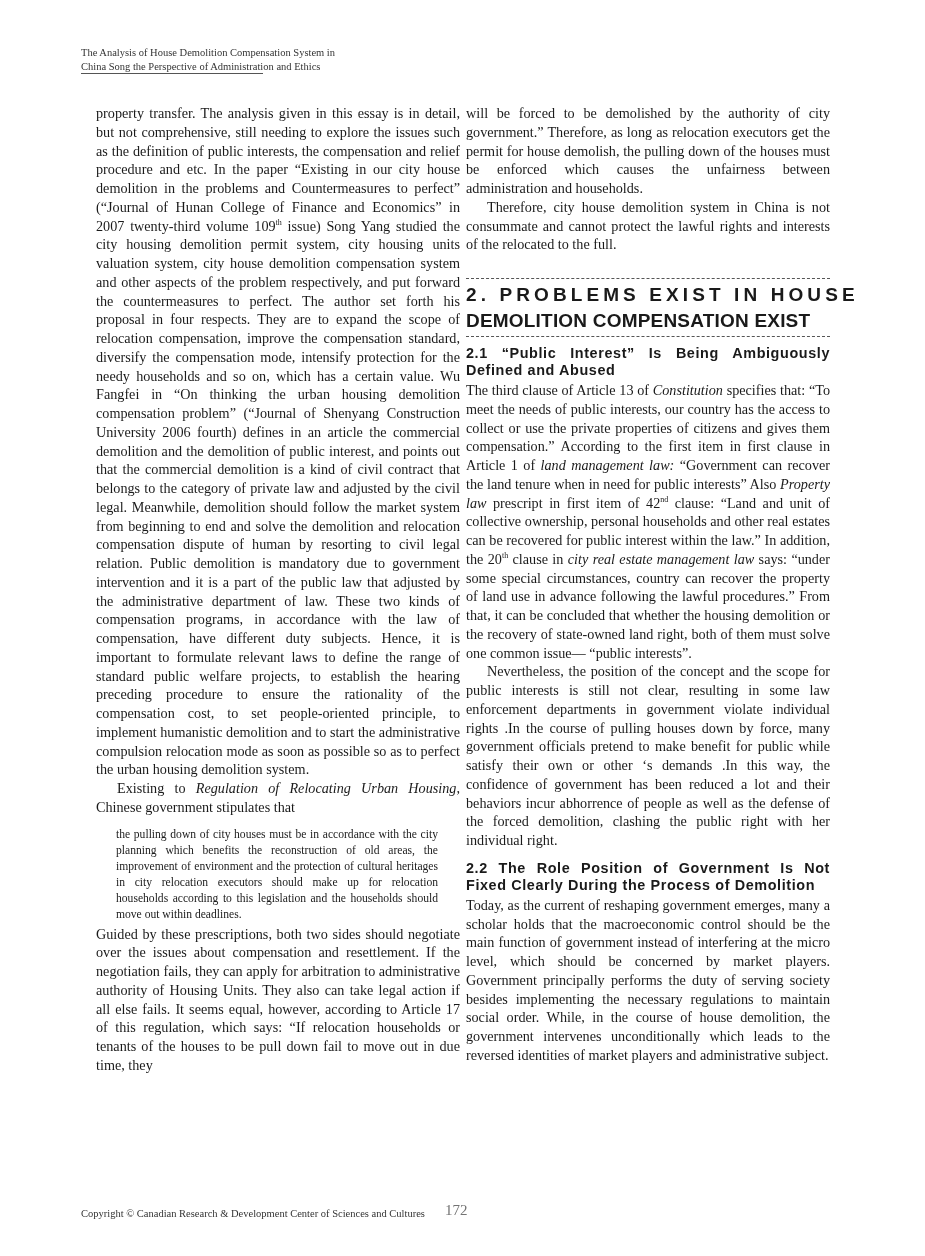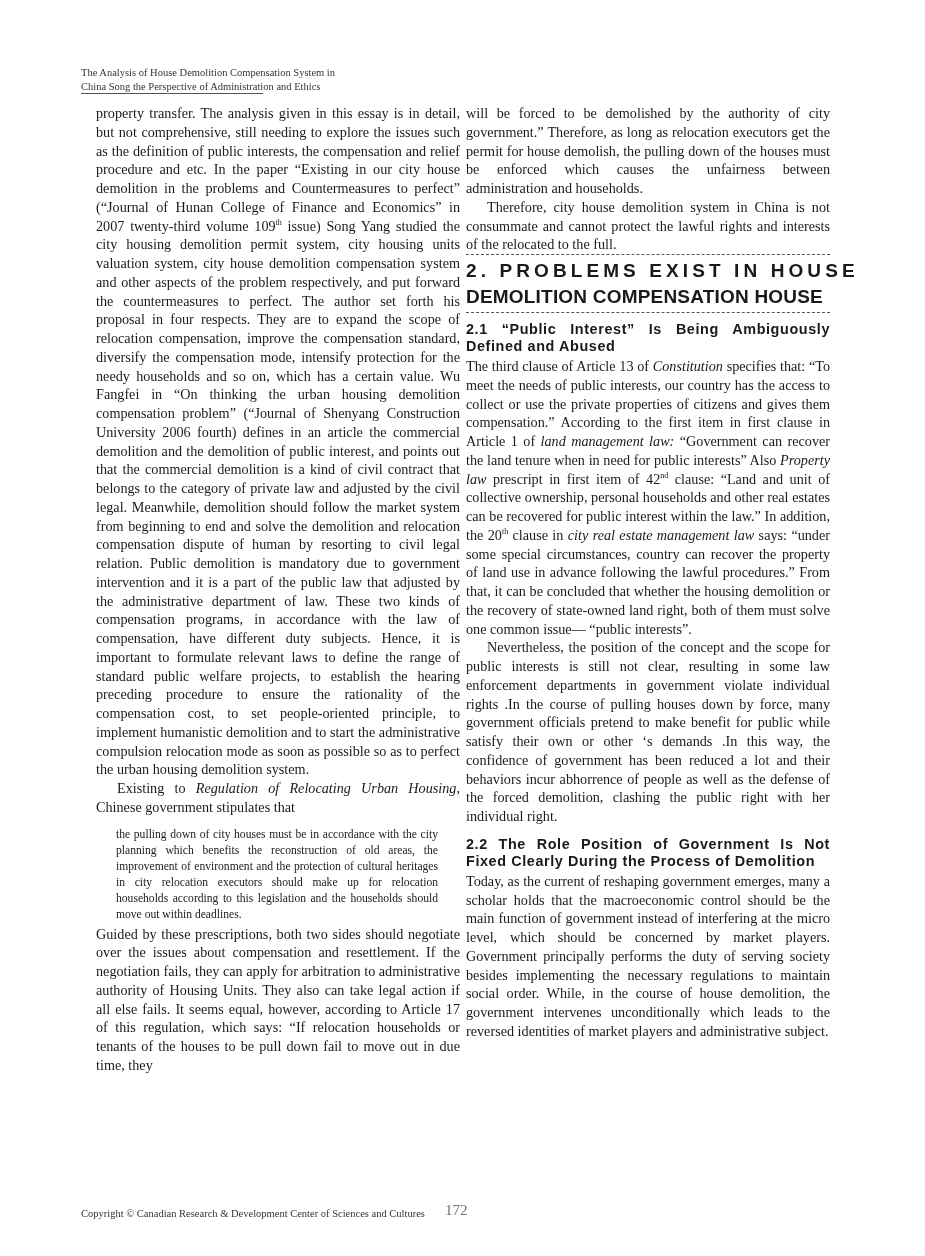--- a/index.html
+++ b/index.html
@@ -1,28 +1,28 @@
 <!DOCTYPE html>
 <html><head>
 <meta charset="utf-8">
 <style>
   html, body { margin: 0; padding: 0; background: #ffffff; }
   body { width: 925px; height: 1256px; position: relative; overflow: hidden; color: #1a1a1a; font-family: "Liberation Serif", serif; }
-  .running-header { position: absolute; left: 81px; top: 46px; font-size: 10.5px; line-height: 14px; color: #333; margin-top: 20px; }
+  .running-header { position: absolute; left: 81px; top: 46px; font-size: 10.5px; line-height: 14px; color: #333; }
   .running-header .line2 { position: relative; display: inline-block; }
   .running-header .rule { position: absolute; left: 0; top: 13px; width: 182px; height: 1px; background: #555; }
   .col { position: absolute; top: 104px; width: 364px; font-size: 14.2px; line-height: 18.75px; text-align: justify; }
   .col.left { left: 96px; }
   .col.right { left: 466px; }
   .col p { margin: 0; }
   .indent { text-indent: 21px; }
   sup { font-size: 8px; line-height: 0; vertical-align: 6px; }
   em { font-style: italic; }
   .blockquote { margin: 10px 22px 2px 20px; font-size: 11.6px; line-height: 16px; text-align: justify; }
-  .section-head { font-family: "Liberation Sans", sans-serif; font-weight: bold; font-size: 19px; line-height: 26px; padding: 3px 0 2px 0; border-top: 1px dashed #555; border-bottom: 1px dashed #555; }
+  .section-head { font-family: "Liberation Sans", sans-serif; font-weight: bold; font-size: 19px; line-height: 26px; margin-top: 24px; padding: 3px 0 2px 0; border-top: 1px dashed #555; border-bottom: 1px dashed #555; }
   .section-head .l1 { letter-spacing: 4.1px; display: block; white-space: nowrap; }
   .section-head .l2 { display: block; letter-spacing: 0.2px; }
   .sub-head { font-family: "Liberation Sans", sans-serif; font-weight: bold; font-size: 14.4px; line-height: 17px; margin: 8px 0 2px 0; text-align: justify; }
   .sub-head.sp { letter-spacing: 0.6px; }
   .footer { position: absolute; left: 81px; top: 1208px; font-size: 10.5px; color: #333; }
   .page-num { position: absolute; left: 445px; top: 1202px; font-size: 15px; color: #737373; }
 </style>
 </head>
 <body>
 
@@ -40,21 +40,21 @@
   <div class="blockquote">the pulling down of city houses must be in accordance with the city planning which benefits the reconstruction of old areas, the improvement of environment and the protection of cultural heritages in city relocation executors should make up for relocation households according to this legislation and the households should move out within deadlines.</div>
   <p>Guided by these prescriptions, both two sides should negotiate over the issues about compensation and resettlement. If the negotiation fails, they can apply for arbitration to administrative authority of Housing Units. They also can take legal action if all else fails. It seems equal, however, according to Article 17 of this regulation, which says: “If relocation households or tenants of the houses to be pull down fail to move out in due time, they</p>
 </div>
 
 <div class="col right">
   <p>will be forced to be demolished by the authority of city government.” Therefore, as long as relocation executors get the permit for house demolish, the pulling down of the houses must be enforced which causes the unfairness between administration and households.</p>
   <p class="indent">Therefore, city house demolition system in China is not consummate and cannot protect the lawful rights and interests of the relocated to the full.</p>
 
   <div class="section-head">
     <span class="l1">2.  PROBLEMS EXIST IN HOUSE</span>
-    <span class="l2">DEMOLITION COMPENSATION HOUSE</span>
+    <span class="l2">DEMOLITION COMPENSATION EXIST</span>
   </div>
 
   <div class="sub-head sp">2.1  “Public Interest” Is Being Ambiguously Defined and Abused</div>
   <p><span>The third clause of Article 13 of </span><em>Constitution</em><span> specifies that: “To meet the needs of public interests, our country has the access to collect or use the private properties of citizens and gives them compensation.” According to the first item in first clause in Article 1 of </span><em>land management law:</em><span> “Government can recover the land tenure when in need for public interests” Also </span><em>Property law</em><span> prescript in first item of 42</span><sup>nd</sup><span> clause: “Land and unit of collective ownership, personal households and other real estates can be recovered for public interest within the law.” In addition, the 20</span><sup>th</sup><span> clause in </span><em>city real estate management law</em><span> says: “under some special circumstances, country can recover the property of land use in advance following the lawful procedures.” From that, it can be concluded that whether the housing demolition or the recovery of state-owned land right, both of them must solve one common issue— “public interests”.</span></p>
   <p class="indent">Nevertheless, the position of the concept and the scope for public interests is still not clear, resulting in some law enforcement departments in government violate individual rights .In the course of pulling houses down by force, many government officials pretend to make benefit for public while satisfy their own or other ‘s demands .In this way, the confidence of government has been reduced a lot and their behaviors incur abhorrence of people as well as the defense of the forced demolition, clashing the public right with her individual right.</p>
 
   <div class="sub-head sp" style="margin-top:10px;">2.2  The Role Position of Government Is Not Fixed Clearly During the Process of Demolition</div>
   <p>Today, as the current of reshaping government emerges, many a scholar holds that the macroeconomic control should be the main function of government instead of interfering at the micro level, which should be concerned by market players. Government principally performs the duty of serving society besides implementing the necessary regulations to maintain social order. While, in the course of house demolition, the government intervenes unconditionally which leads to the reversed identities of market players and administrative subject.</p>
 </div>
 

